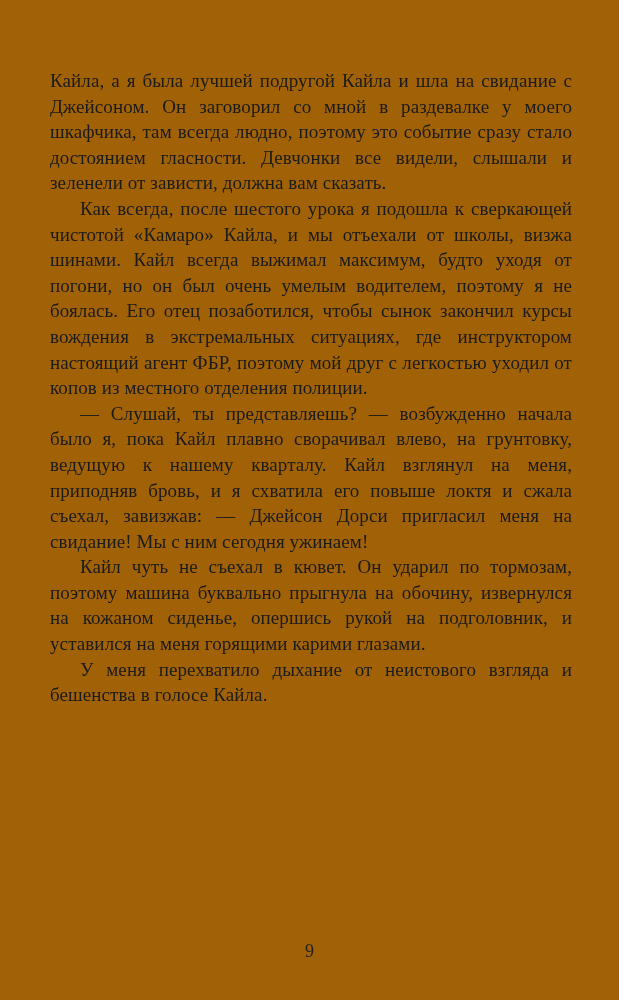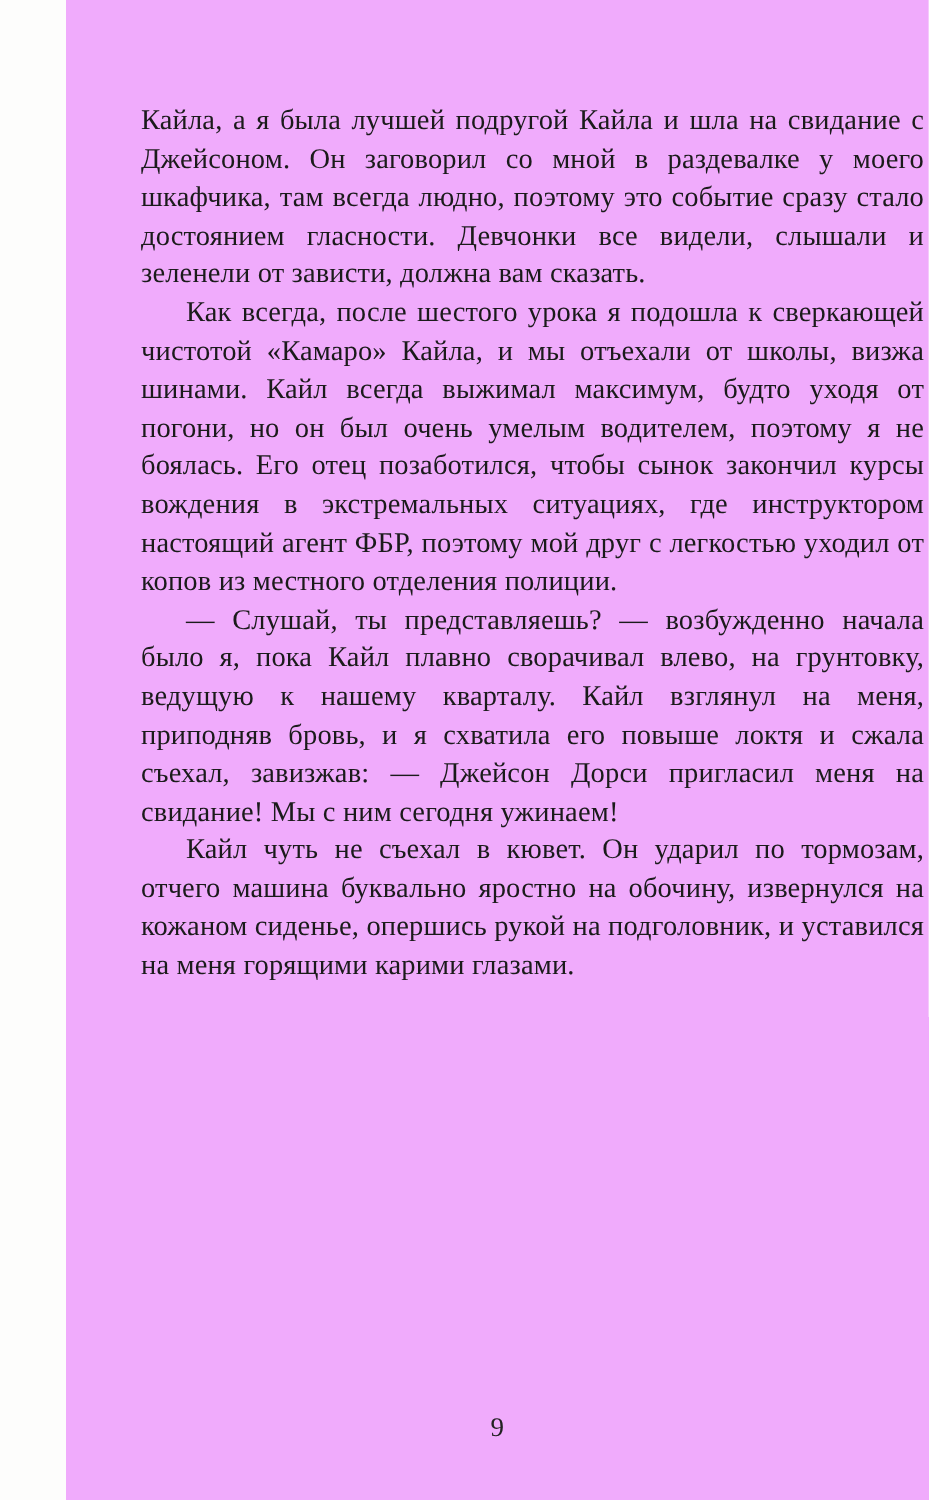--- a/index.html
+++ b/index.html
@@ -11,22 +11,21 @@
       height: 1000px;
       background: #fdfdfc;
       position: relative;
       overflow: hidden;
       font-family: "Liberation Serif", serif;
       color: #1b1b1b;
     }
     .page {
       position: absolute;
       inset: 0;
-      background: #f0abfc;
-      margin-left: 44px;
+      background: #a16207;
     }
     .text-block {
       position: absolute;
       top: 68px;
       left: 50px;
       width: 522px;
       font-size: 19px;
       line-height: 25.6px;
       text-align: justify;
       letter-spacing: 0.1px;
@@ -51,18 +50,19 @@
   </style>
 </head>
 <body>
 
 <div class="page">
 
   <div class="text-block">
     <p class="para">Кайла, а я была лучшей подругой Кайла и шла на свидание с Джейсоном. Он заговорил со мной в раздевалке у моего шкафчика, там всегда людно, поэтому это событие сразу стало достоянием гласности. Девчонки все видели, слышали и зеленели от зависти, должна вам сказать.</p>
     <p class="para indent">Как всегда, после шестого урока я подошла к сверкающей чистотой «Камаро» Кайла, и мы отъехали от школы, визжа шинами. Кайл всегда выжимал максимум, будто уходя от погони, но он был очень умелым водителем, поэтому я не боялась. Его отец позаботился, чтобы сынок закончил курсы вождения в экстремальных ситуациях, где инструктором настоящий агент ФБР, поэтому мой друг с легкостью уходил от копов из местного отделения полиции.</p>
     <p class="para indent">— Слушай, ты представляешь? — возбужденно начала было я, пока Кайл плавно сворачивал влево, на грунтовку, ведущую к нашему кварталу. Кайл взглянул на меня, приподняв бровь, и я схватила его повыше локтя и сжала съехал, завизжав: — Джейсон Дорси пригласил меня на свидание! Мы с ним сегодня ужинаем!</p>
-    <p class="para indent">Кайл чуть не съехал в кювет. Он ударил по тормозам, отчего машина буквально яростно на обочину, извернулся на кожаном сиденье, опершись рукой на подголовник, и уставился на меня горящими карими глазами.</p>
+    <p class="para indent">Кайл чуть не съехал в кювет. Он ударил по тормозам, поэтому машина буквально прыгнула на обочину, извернулся на кожаном сиденье, опершись рукой на подголовник, и уставился на меня горящими карими глазами.</p>
+    <p class="para indent">У меня перехватило дыхание от неистового взгляда и бешенства в голосе Кайла.</p>
   </div>
 
   <div class="page-number">9</div>
 
 </div>
 
 </body></html>

